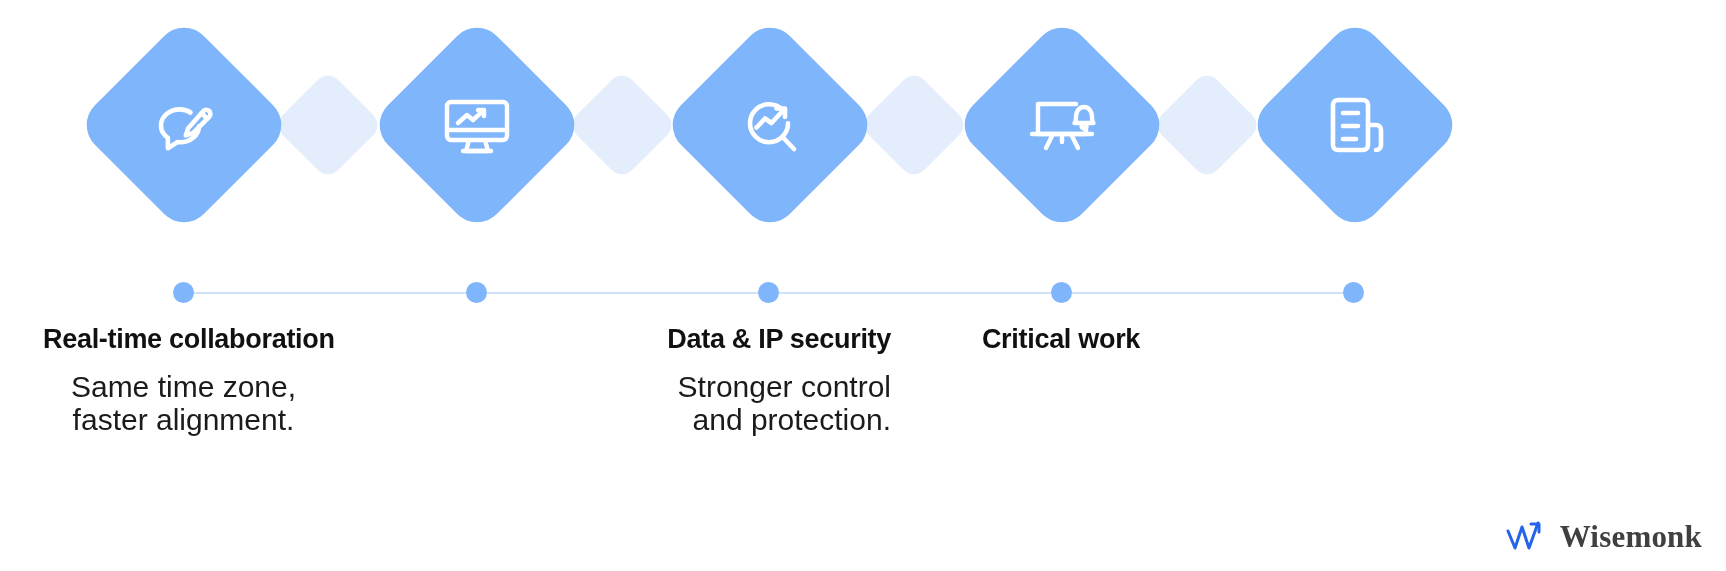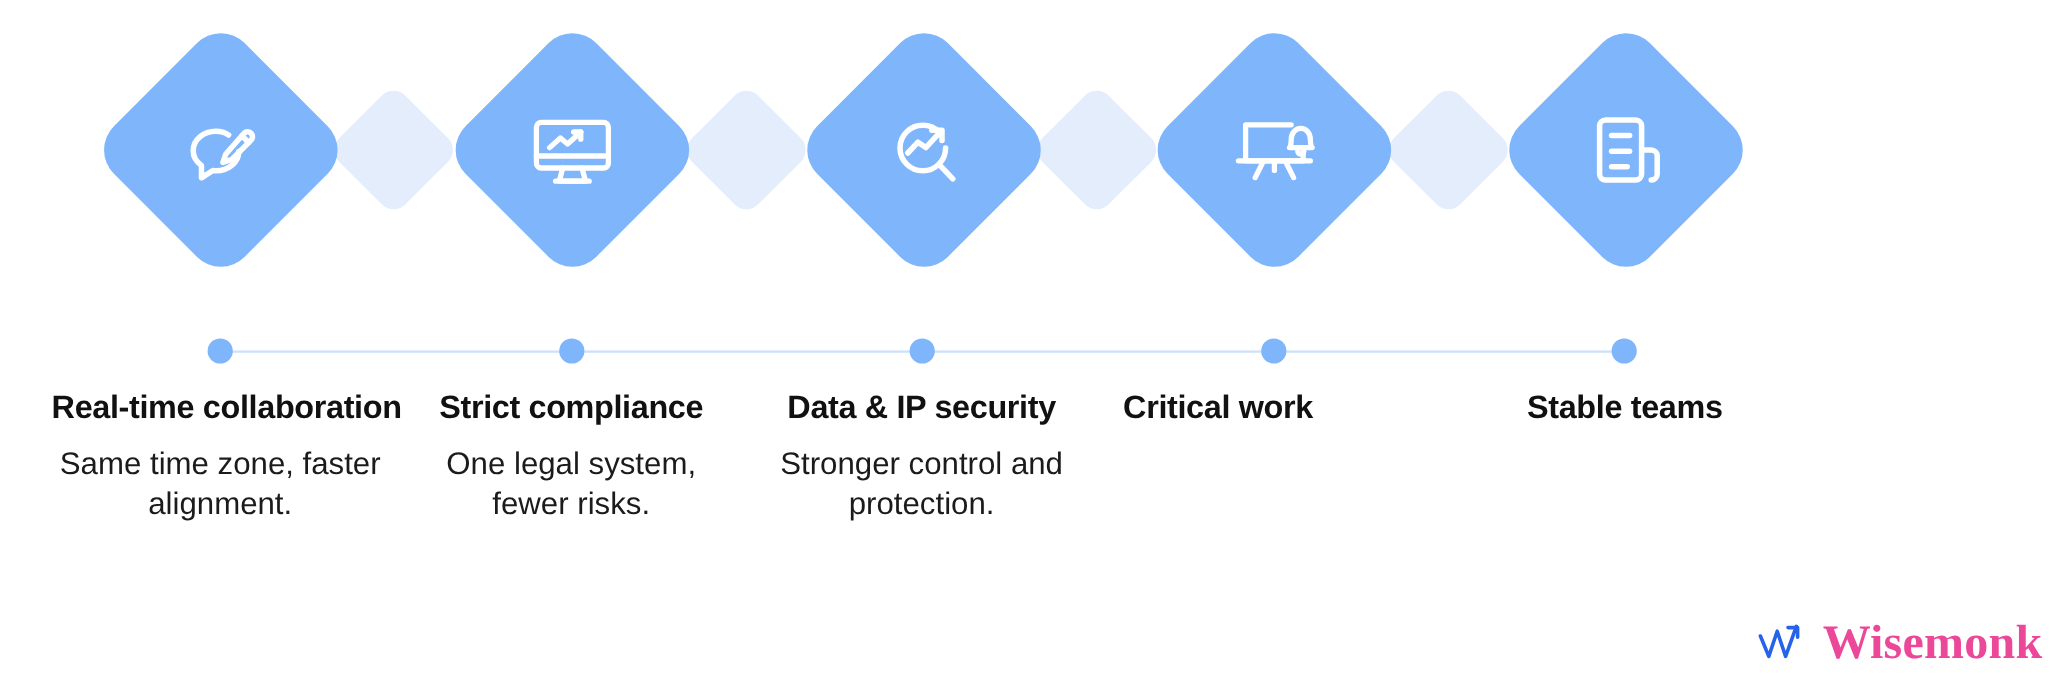--- a/index.html
+++ b/index.html
@@ -110,44 +110,44 @@
   .col-title {
     font-size: 27px;
     font-weight: bold;
     color: #111111;
     letter-spacing: -0.3px;
     line-height: 34px;
     margin: 0 0 14px 0;
     white-space: nowrap;
   }
   .col-desc {
-    font-size: 26px;
+    font-size: 30px;
     font-weight: normal;
     color: #1b1b1b;
     line-height: 33px;
     margin: 0;
   }
 
   
   .logo {
     position: absolute;
     right: 24px;
     bottom: 16px;
     display: flex;
     align-items: center;
     gap: 9px;
   }
   .logo-mark {
     display: block;
   }
   .logo-text {
     font-family: "Liberation Serif", serif;
-    font-size: 40px;
+    font-size: 31px;
     font-weight: bold;
-    color: #ec4899;
+    color: #404040;
     letter-spacing: 0.2px;
     line-height: 1;
   }
 </style>
 </head>
 <body>
 
 <div class="stage">
 
   <div class="diamond-band">
@@ -227,36 +227,31 @@
     <div class="timeline-dot" style="left:1343px;"></div>
   </div>
 
   <div class="columns">
 
     <div class="column" style="left:43px; width:281px;">
       <p class="col-title">Real-time collaboration</p>
       <p class="col-desc">Same time zone, faster alignment.</p>
     </div>
 
-    <div class="column" style="left:353px; width:246px;">
-      <p class="col-title">Strict compliance</p>
-      <p class="col-desc">One legal system, fewer risks.</p>
-    </div>
-
-    <div class="column" style="left:645px; width:246px;">
+
+    <div class="column" style="left:645px; width:246px;text-align:right;">
       <p class="col-title">Data &amp; IP security</p>
       <p class="col-desc">Stronger control and protection.</p>
     </div>
 
-    <div class="column" style="left:892px; width:246px;">
+    <div class="column" style="left:938px; width:246px;">
       <p class="col-title">Critical work</p>
     </div>
 
     <div class="column" style="left:1231px; width:246px;">
-      <p class="col-title">Stable teams</p>
     </div>
   </div>
 
   <div class="logo">
     <span>
       <svg class="logo-mark" width="46" height="38" viewBox="0 0 46 38" fill="none" stroke="#2563EB" stroke-width="3" stroke-linecap="round" stroke-linejoin="round">
         <path d="M3 14L10 31L17 10L24 31L33 6"></path>
         <path d="M26 7H34V15"></path>
       </svg>
     </span>

